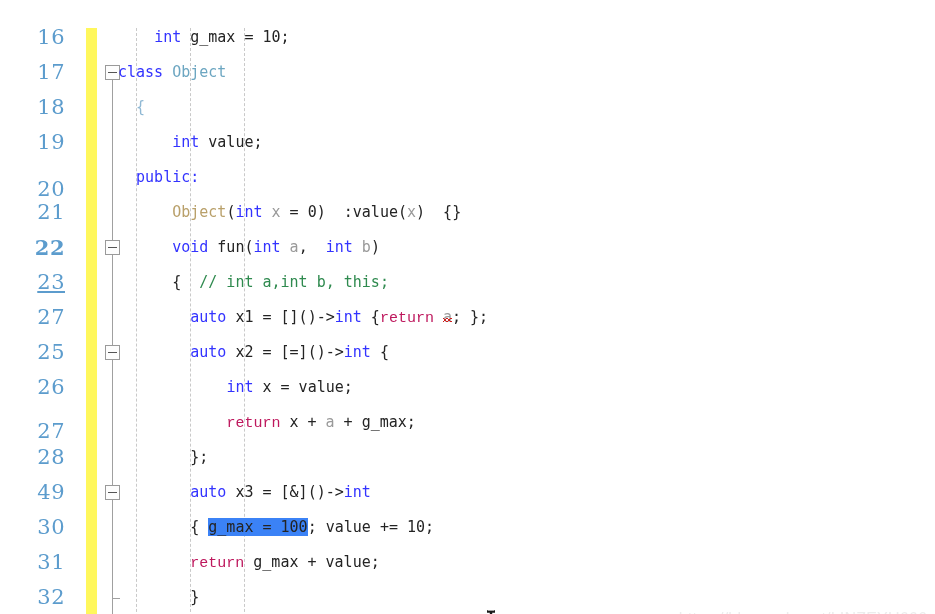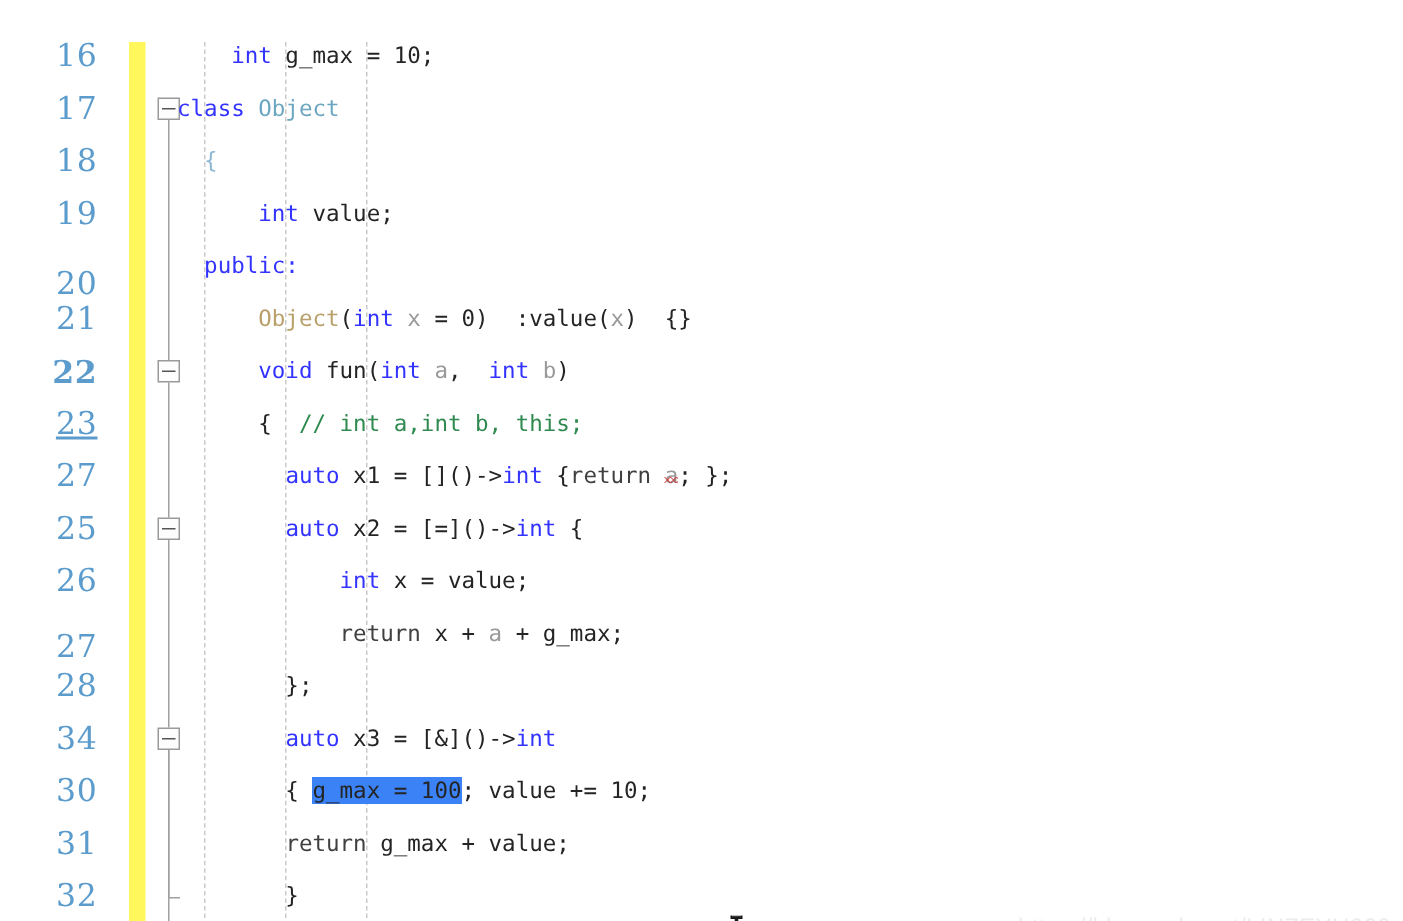--- a/index.html
+++ b/index.html
@@ -117,21 +117,21 @@
     left: 0;
     height: 35px;
     line-height: 35px;
     white-space: pre;
   }
 
   
   .kw   { color: #3333ff; }          
   .type { color: #6ca6c1; }          
   .cls  { color: #b9a06a; }          
-  .ret  { color: #404040; }          
+  .ret  { color: #be185d; font-family: Liberation Mono, monospace; }          
   .cmt  { color: #2f8a4f; }          
   .pln  { color: #242424; }          
   .prm  { color: #9a9a9a; }          
   .brc  { color: #8fb8d4; }
 
   .sel {
     background: #3b82f6;
   }
 
   .squiggle {
@@ -185,21 +185,21 @@
       <div class="linenum" style="top: 97px;">19</div>
       <div class="linenum" style="top: 144px;">20</div>
       <div class="linenum" style="top: 167px;">21</div>
       <div class="linenum" style="top: 202px; font-weight: bold;">22</div>
       <div class="linenum" style="top: 237px; text-decoration: underline;">23</div>
       <div class="linenum" style="top: 272px;">27</div>
       <div class="linenum" style="top: 307px;">25</div>
       <div class="linenum" style="top: 342px;">26</div>
       <div class="linenum" style="top: 386px;">27</div>
       <div class="linenum" style="top: 412px;">28</div>
-      <div class="linenum" style="top: 447px;">34</div>
+      <div class="linenum" style="top: 447px;">49</div>
       <div class="linenum" style="top: 482px;">30</div>
       <div class="linenum" style="top: 517px;">31</div>
       <div class="linenum" style="top: 552px;">32</div>
       <div class="linenum" style="top: 587px;">33</div>
     </div>
 
   <div class="change-bar"></div>
 
   <div class="fold-col">
       <div class="fold-line" style="top: 52px; height: 553px;"></div>

